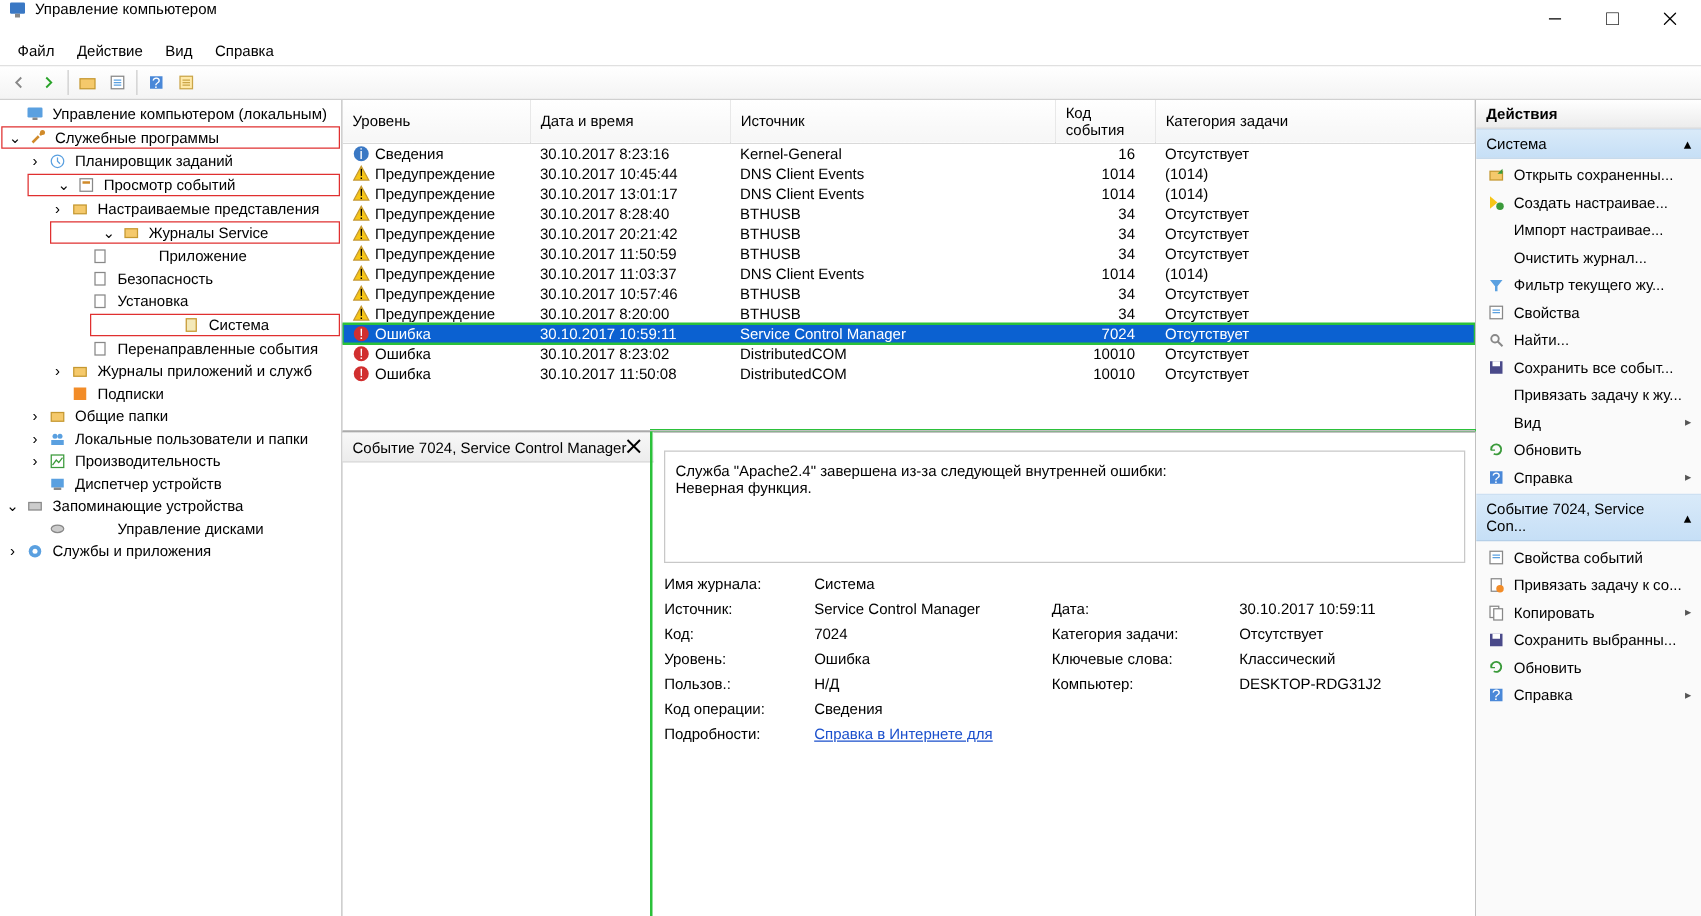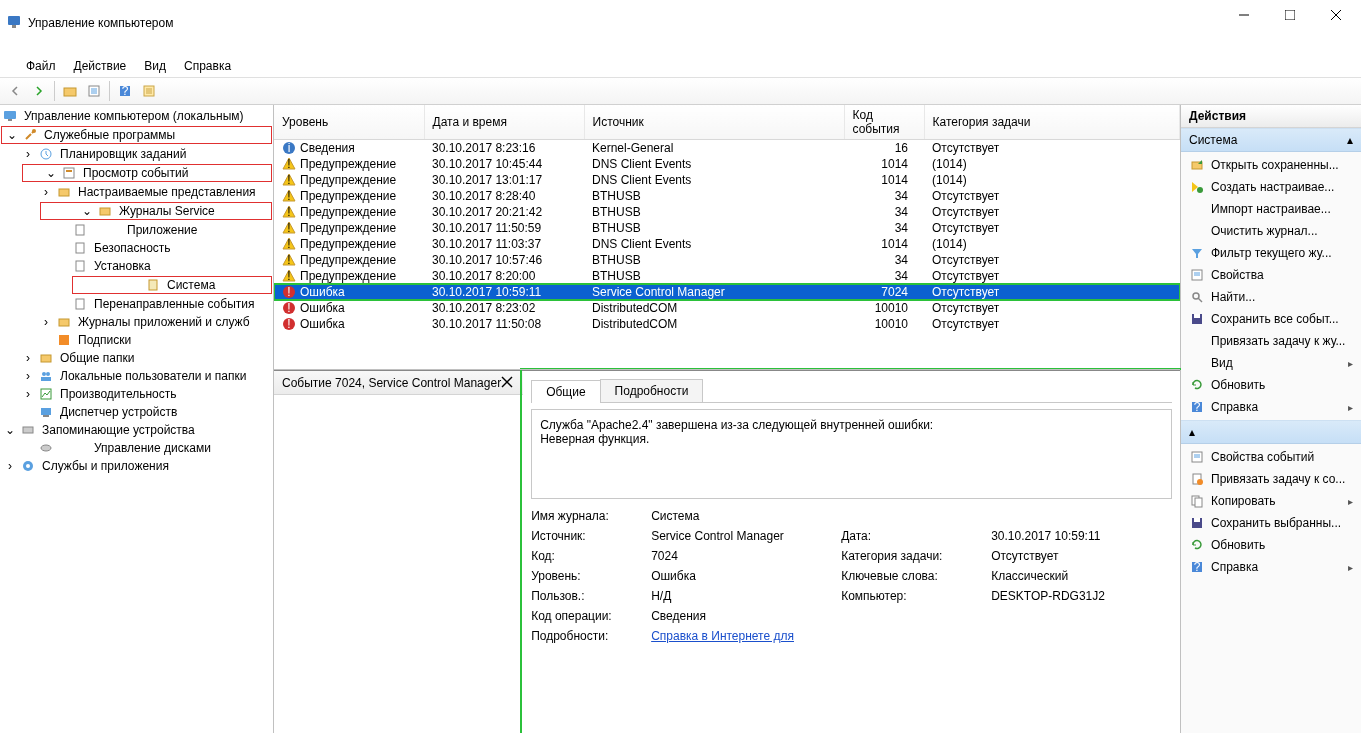--- a/index.html
+++ b/index.html
@@ -1,22 +1,22 @@
 <!DOCTYPE html>
 <html><head>
 <meta charset="utf-8">
 <style>
 * { box-sizing: border-box; margin: 0; padding: 0; font-family: "Segoe UI", Tahoma, sans-serif; font-size: 12px; }
 body { background: #fff; width: 1361px; height: 733px; overflow: hidden; display: flex; flex-direction: column; }
-.title-bar { height: 30px; display: flex; align-items: flex-end; padding: 0 2px; }
+.title-bar { height: 30px; display: flex; align-items: flex-start; padding: 0 2px; }
 .title-bar .icon-small { width: 16px; height: 16px; margin: 0 6px 0 4px; }
 .title-bar .title-text { flex: 1; font-size: 12px; }
 .win-controls { display: flex; }
 .win-controls div { width: 46px; height: 30px; display: flex; align-items: center; justify-content: center; }
-.menu-bar { height: 22px; display: flex; align-items: center; padding: 0 18px; gap: 2px; border-bottom: 1px solid transparent; margin-top: 25px; }
+.menu-bar { height: 22px; display: flex; align-items: center; padding: 0 6px; gap: 2px; border-bottom: 1px solid transparent; }
 .menu-bar span { padding: 2px 8px; }
 .toolbar { height: 28px; display: flex; align-items: center; padding: 0 4px; gap: 2px; border-top: 1px solid #e0e0e0; border-bottom: 1px solid #d0d0d0; background: linear-gradient(#fff,#f4f4f4); }
 .tb-btn { width: 22px; height: 22px; border: 1px solid transparent; display: flex; align-items: center; justify-content: center; border-radius: 2px; }
 .sep { width: 1px; height: 20px; background: #ccc; margin: 0 2px; }
 .main-area { flex: 1; display: flex; min-height: 0; }
 .tree-panel { width: 274px; border-right: 1px solid #c0c0c0; overflow-y: auto; padding: 2px 0; background: #fff; }
 .tree-node { display: flex; align-items: center; height: 18px; padding-left: 4px; white-space: nowrap; gap: 4px; }
 .tree-node .expander { width: 12px; height: 12px; display:flex; align-items:center; justify-content:center; cursor: pointer; }
 .tree-node .node-icon { width: 16px; height: 16px; flex-shrink:0; display:flex; align-items:center; justify-content:center; }
 .tree-node .label { padding: 0 2px; }
@@ -128,21 +128,21 @@
         <line x1="4" y1="5" x2="10" y2="5" stroke="#caa548"></line>
         <line x1="4" y1="7" x2="10" y2="7" stroke="#caa548"></line>
         <line x1="4" y1="9" x2="10" y2="9" stroke="#caa548"></line>
       </svg>
     </div>
 </div>
 
 <div class="main-area">
 
   <div class="tree-panel">
-    <div class="tree-node" style="padding-left:2px;">
+    <div class="tree-node" style="padding-left:20px;">
       <span class="node-icon">
           <svg width="14" height="14">
             <rect x="1" y="2" width="12" height="8" fill="#5aa0e0" rx="1"></rect>
             <rect x="5" y="10" width="4" height="2" fill="#888"></rect>
           </svg>
         </span>
       <span class="label">Управление компьютером (локальным)</span>
     </div>
     <div class="tree-node red-box" style="padding-left:4px; margin:1px;">
       <span class="expander">⌄</span>
@@ -459,24 +459,20 @@
       <div class="detail-header">
         <span class="title">Событие 7024, Service Control Manager</span>
         <span class="close">
             <svg width="12" height="12">
               <line x1="1" y1="1" x2="11" y2="11" stroke="#000" stroke-width="1.5"></line>
               <line x1="11" y1="1" x2="1" y2="11" stroke="#000" stroke-width="1.5"></line>
             </svg>
           </span>
       </div>
       <div class="detail-body green-outline">
-        <div class="tabs">
-          <div class="tab active">Общие</div>
-          <div class="tab">Подробности</div>
-        </div>
         <div class="msg-box" style="white-space:pre-line;">Служба "Apache2.4" завершена из-за следующей внутренней ошибки:
 Неверная функция.</div>
         <div class="props">
           <div class="k">Имя журнала:</div>
             <div>Система</div>
             <div></div>
             <div></div>
           <div class="k">Источник:</div>
             <div>Service Control Manager</div>
           <div class="k">Дата:</div>
@@ -597,20 +593,21 @@
             <svg width="14" height="14">
               <rect x="2" y="2" width="10" height="10" fill="#4a88d8"></rect>
               <text x="7" y="11" font-size="10" text-anchor="middle" fill="#fff">?</text>
             </svg>
           </span>
           <span>Справка</span>
           <span class="arrow">▸</span>
         </div>
       </div>
     <div class="act-header">
+      <span>Событие 7024, Service Con...</span>
         <span>▴</span>
     </div>
     <div class="act-section" id="act2">
         <div class="act-item">
           <span class="aicon">
             <svg width="14" height="14">
               <rect x="2" y="2" width="10" height="10" fill="#fff" stroke="#888"></rect>
               <line x1="4" y1="5" x2="10" y2="5" stroke="#5aa0e0"></line>
               <line x1="4" y1="7" x2="10" y2="7" stroke="#5aa0e0"></line>
             </svg>

